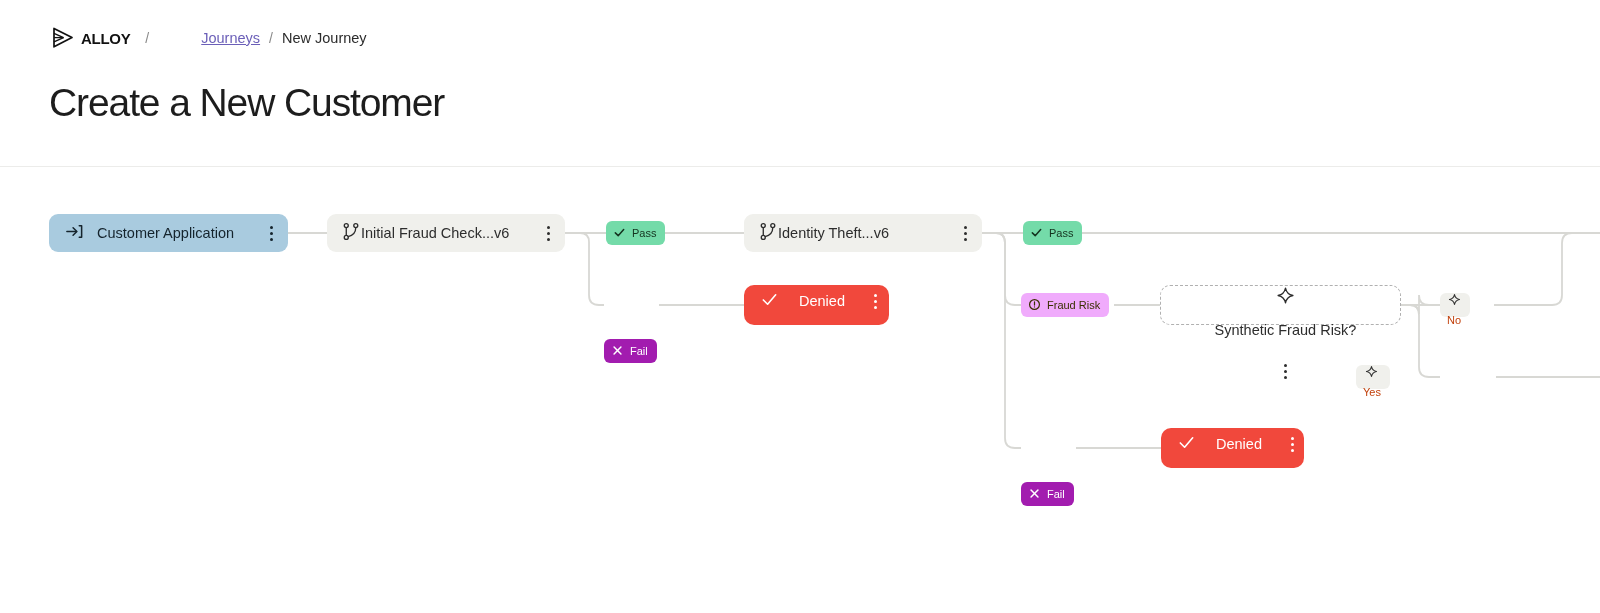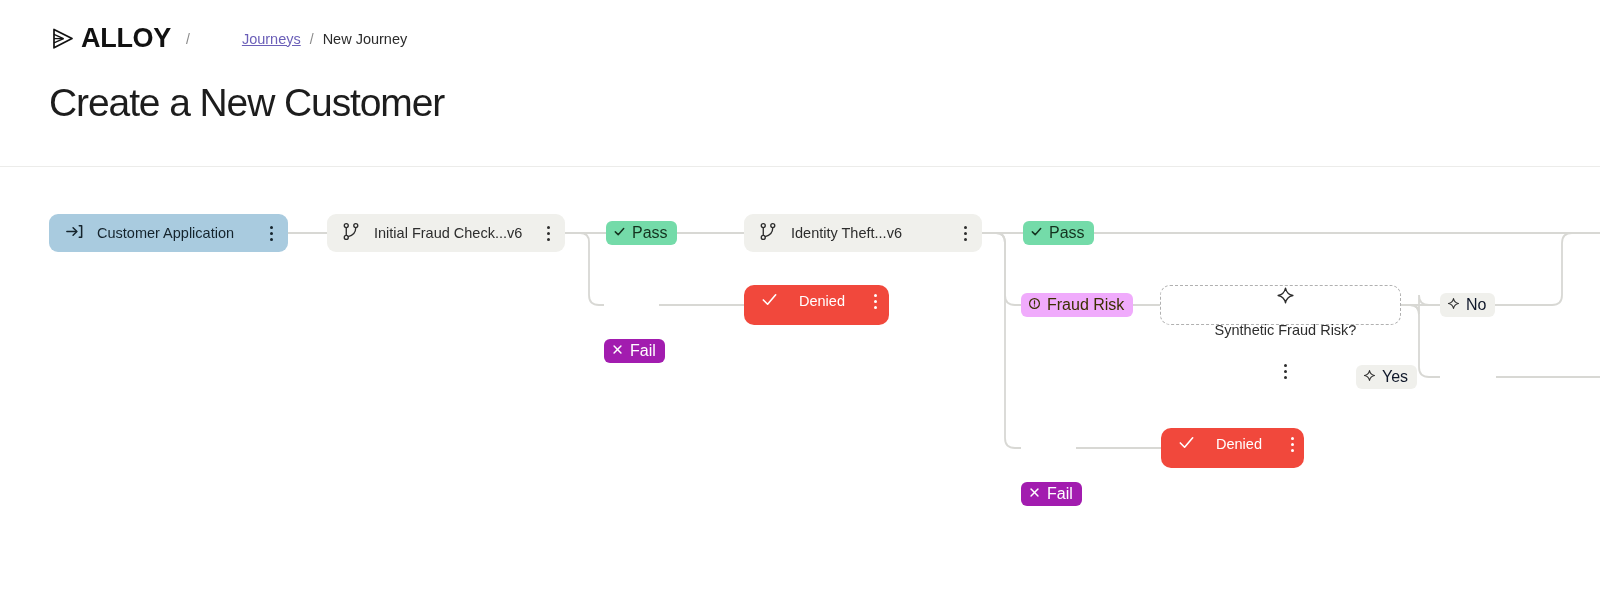--- a/index.html
+++ b/index.html
@@ -18,21 +18,21 @@
   }
   .breadcrumb {
     position: absolute; left: 50px; top: 25px;
     display: flex; align-items: center; gap: 9px;
     font-size: 14.5px; color: #1b1b1b;
     white-space: nowrap;
   }
   .logo-wrap { display: flex; align-items: center; gap: 5px; margin-right: 6px; }
   .logo-mark { width: 26px; height: 26px; display: block; }
   .logo-text {
-    font-size: 27px; font-weight: 700; letter-spacing: -0.3px;
+    font-size: 15px; font-weight: 700; letter-spacing: -0.3px;
     color: #111111; line-height: 1;
   }
   .bc-sep { color: #8a8a8a; font-size: 14px; }
   .bc-link {
     color: #6b5fb8; text-decoration: underline; cursor: pointer;
     font-size: 14.5px;
     margin-left: 43px;
   }
   .bc-current { color: #2b2b2b; font-size: 14.5px; }
 
@@ -68,47 +68,47 @@
     cursor: pointer; flex: 0 0 auto;
   }
   .kebab i { width: 3px; height: 3px; border-radius: 50%; background: currentColor; display: block; }
 
   .node-input {
     background: #a9cbdf; color: #15242d;
     padding: 0 6px 0 16px; gap: 13px;
   }
   .node-step {
     background: #f0f0ec; color: #2d2d2d;
-    padding: 0 6px 0 15px; gap: 13px;
+    padding: 0 6px 0 15px; 
   }
   .node-terminal {
     background: #f1483c; color: #ffffff;
     padding: 0 8px 8px 16px; gap: 20px;
     height: 40px; border-radius: 10px;
   }
   .node-terminal .nlabel { text-align: center; }
   .node-ai {
     background: #ffffff; color: #2d2d2d;
     border: 1.4px dashed #b0b0b0;
     padding: 0 6px 0 16px; gap: 14px;
     height: 40px; border-radius: 10px; flex-direction: column;
   }
 
   
   .pill {
     position: absolute;
     display: flex; align-items: center; gap: 6px;
     height: 24px; padding: 0 9px 0 7px;
-    border-radius: 6px; font-size: 16px; font-weight: 500;
+    border-radius: 6px; font-size: 11px; font-weight: 500;
     white-space: nowrap; cursor: pointer;
   }
   .pill-pass { background: #74dba9; color: #14331f; }
   .pill-fail { background: #a21caf; color: #ffffff; margin-top: 46px; }
   .pill-warn { background: #f0abfc; color: #3a3000; }
-  .pill-neutral { background: #f0f0ec; color: #0f172a; }
+  .pill-neutral { background: #f0f0ec; color: #c2410c; flex-direction: column; }
 
   .ico { display: block; flex: 0 0 auto; }
 </style>
 </head>
 <body>
 
 <div class="header">
 
   <div class="breadcrumb">
     <span class="logo-wrap">

